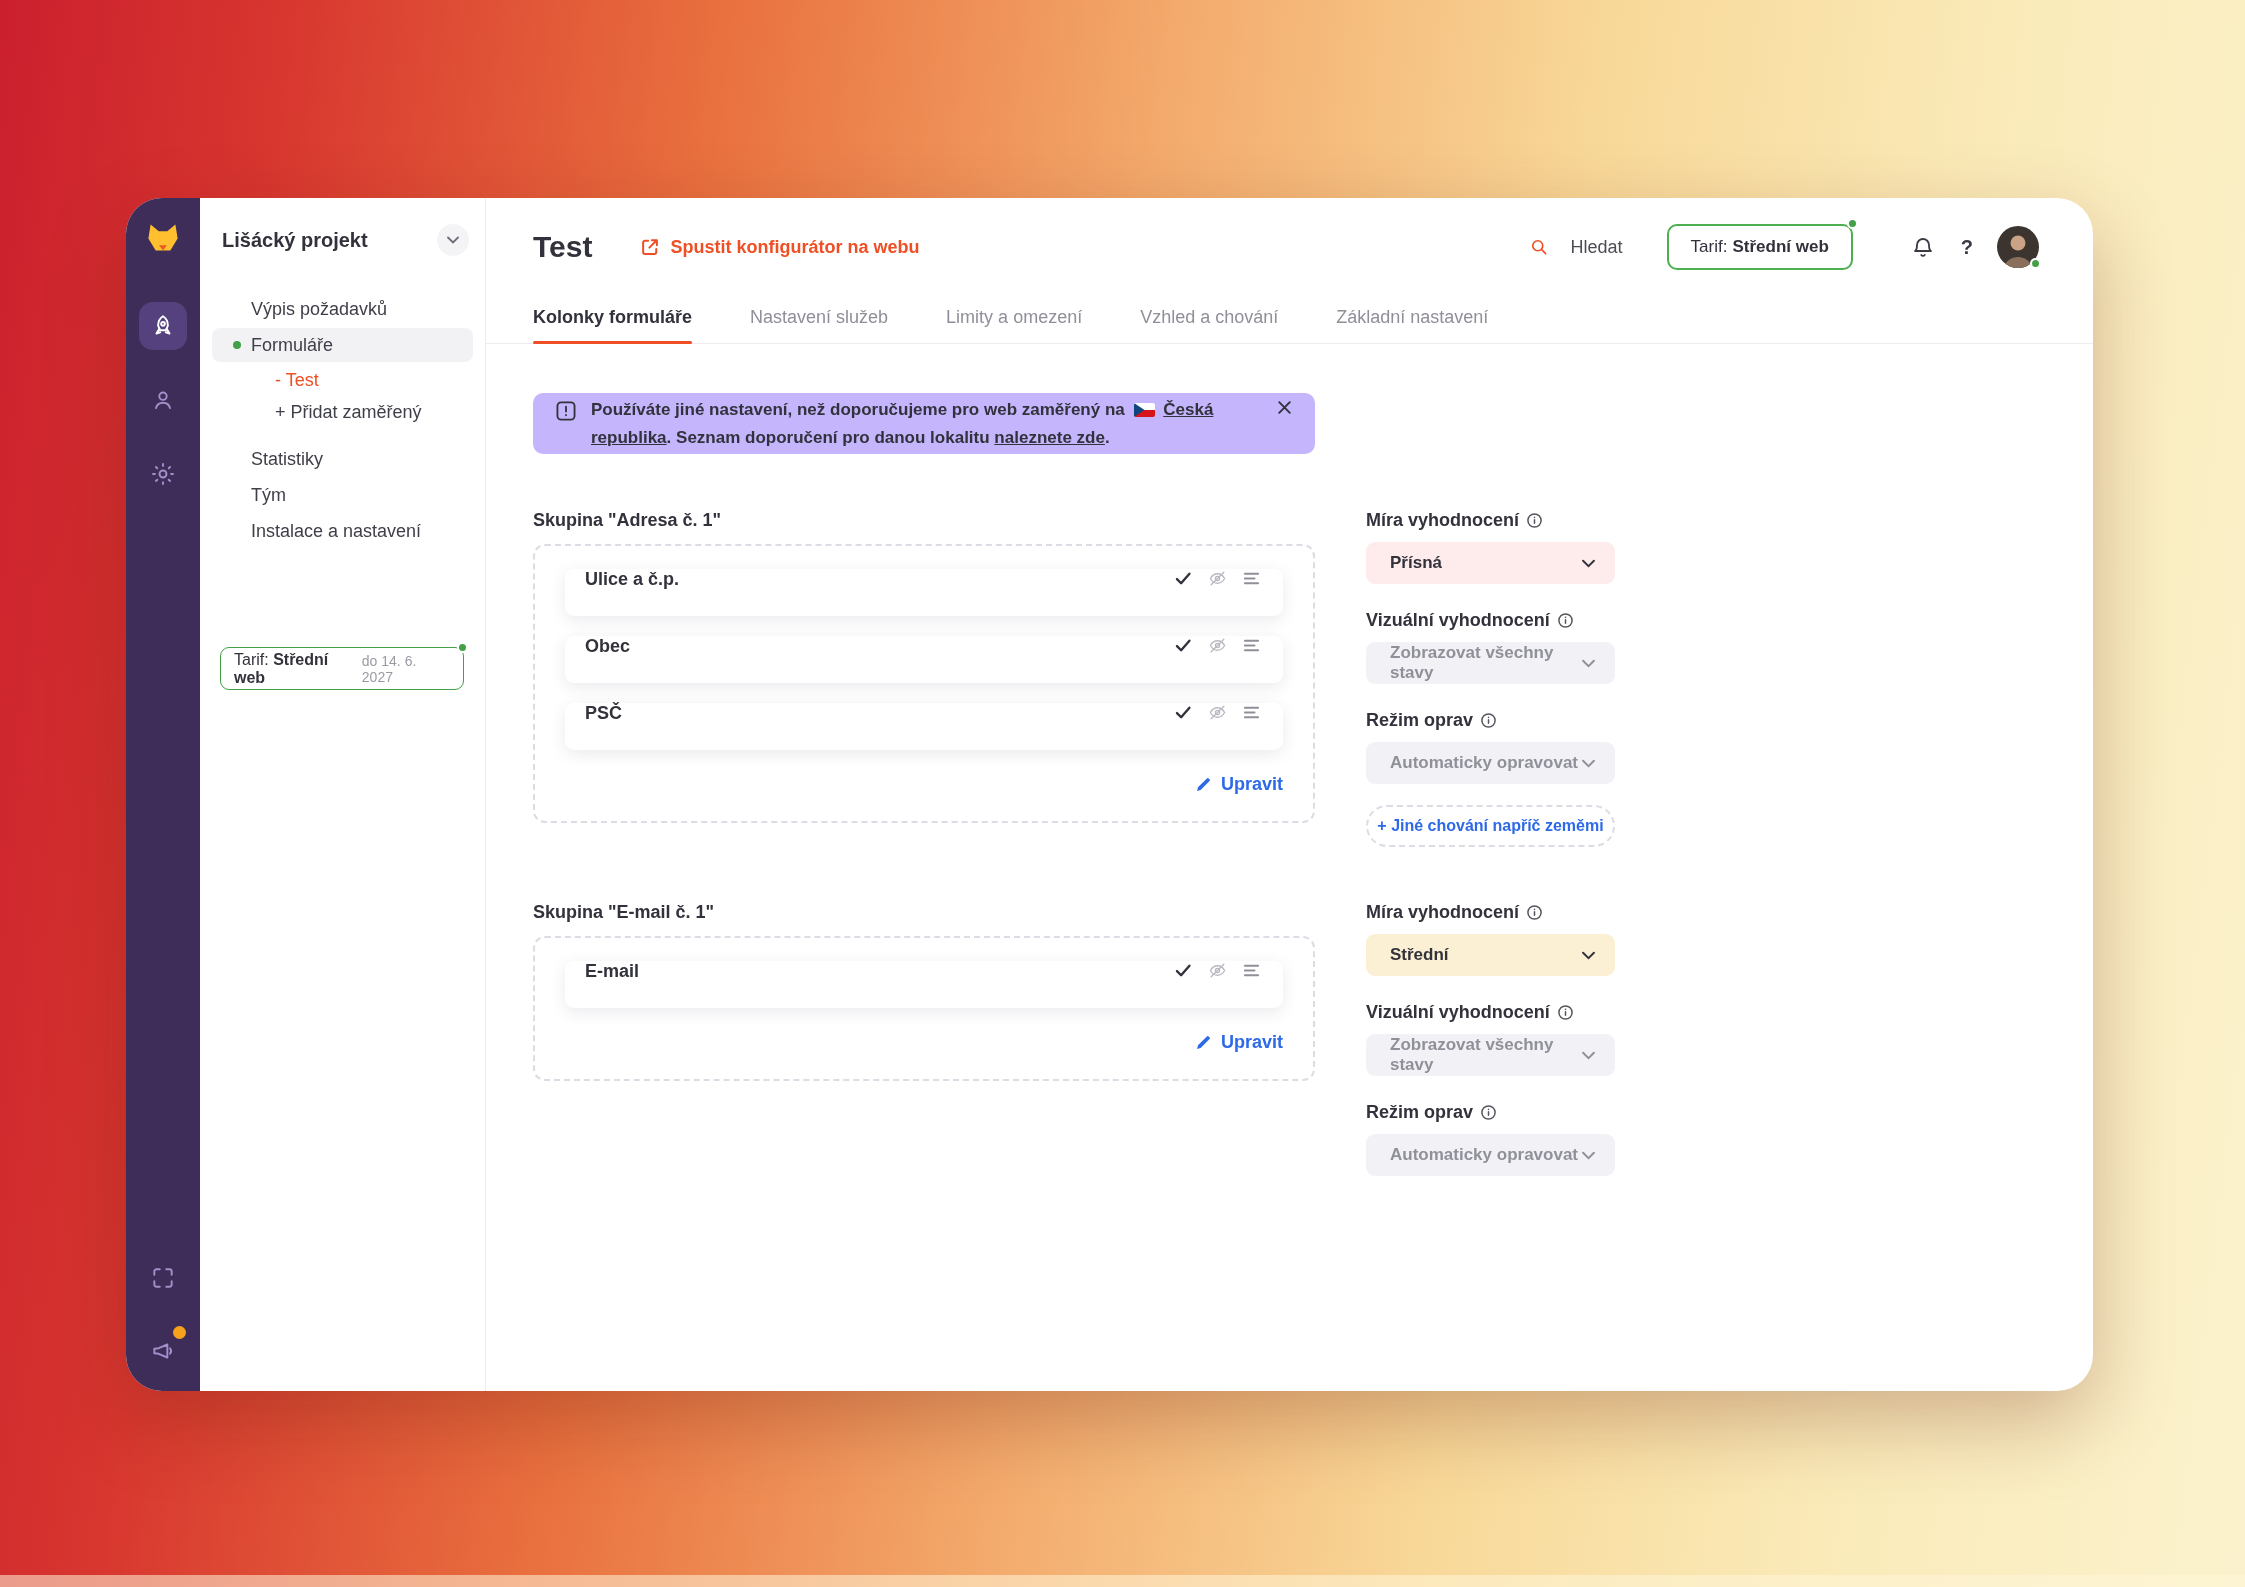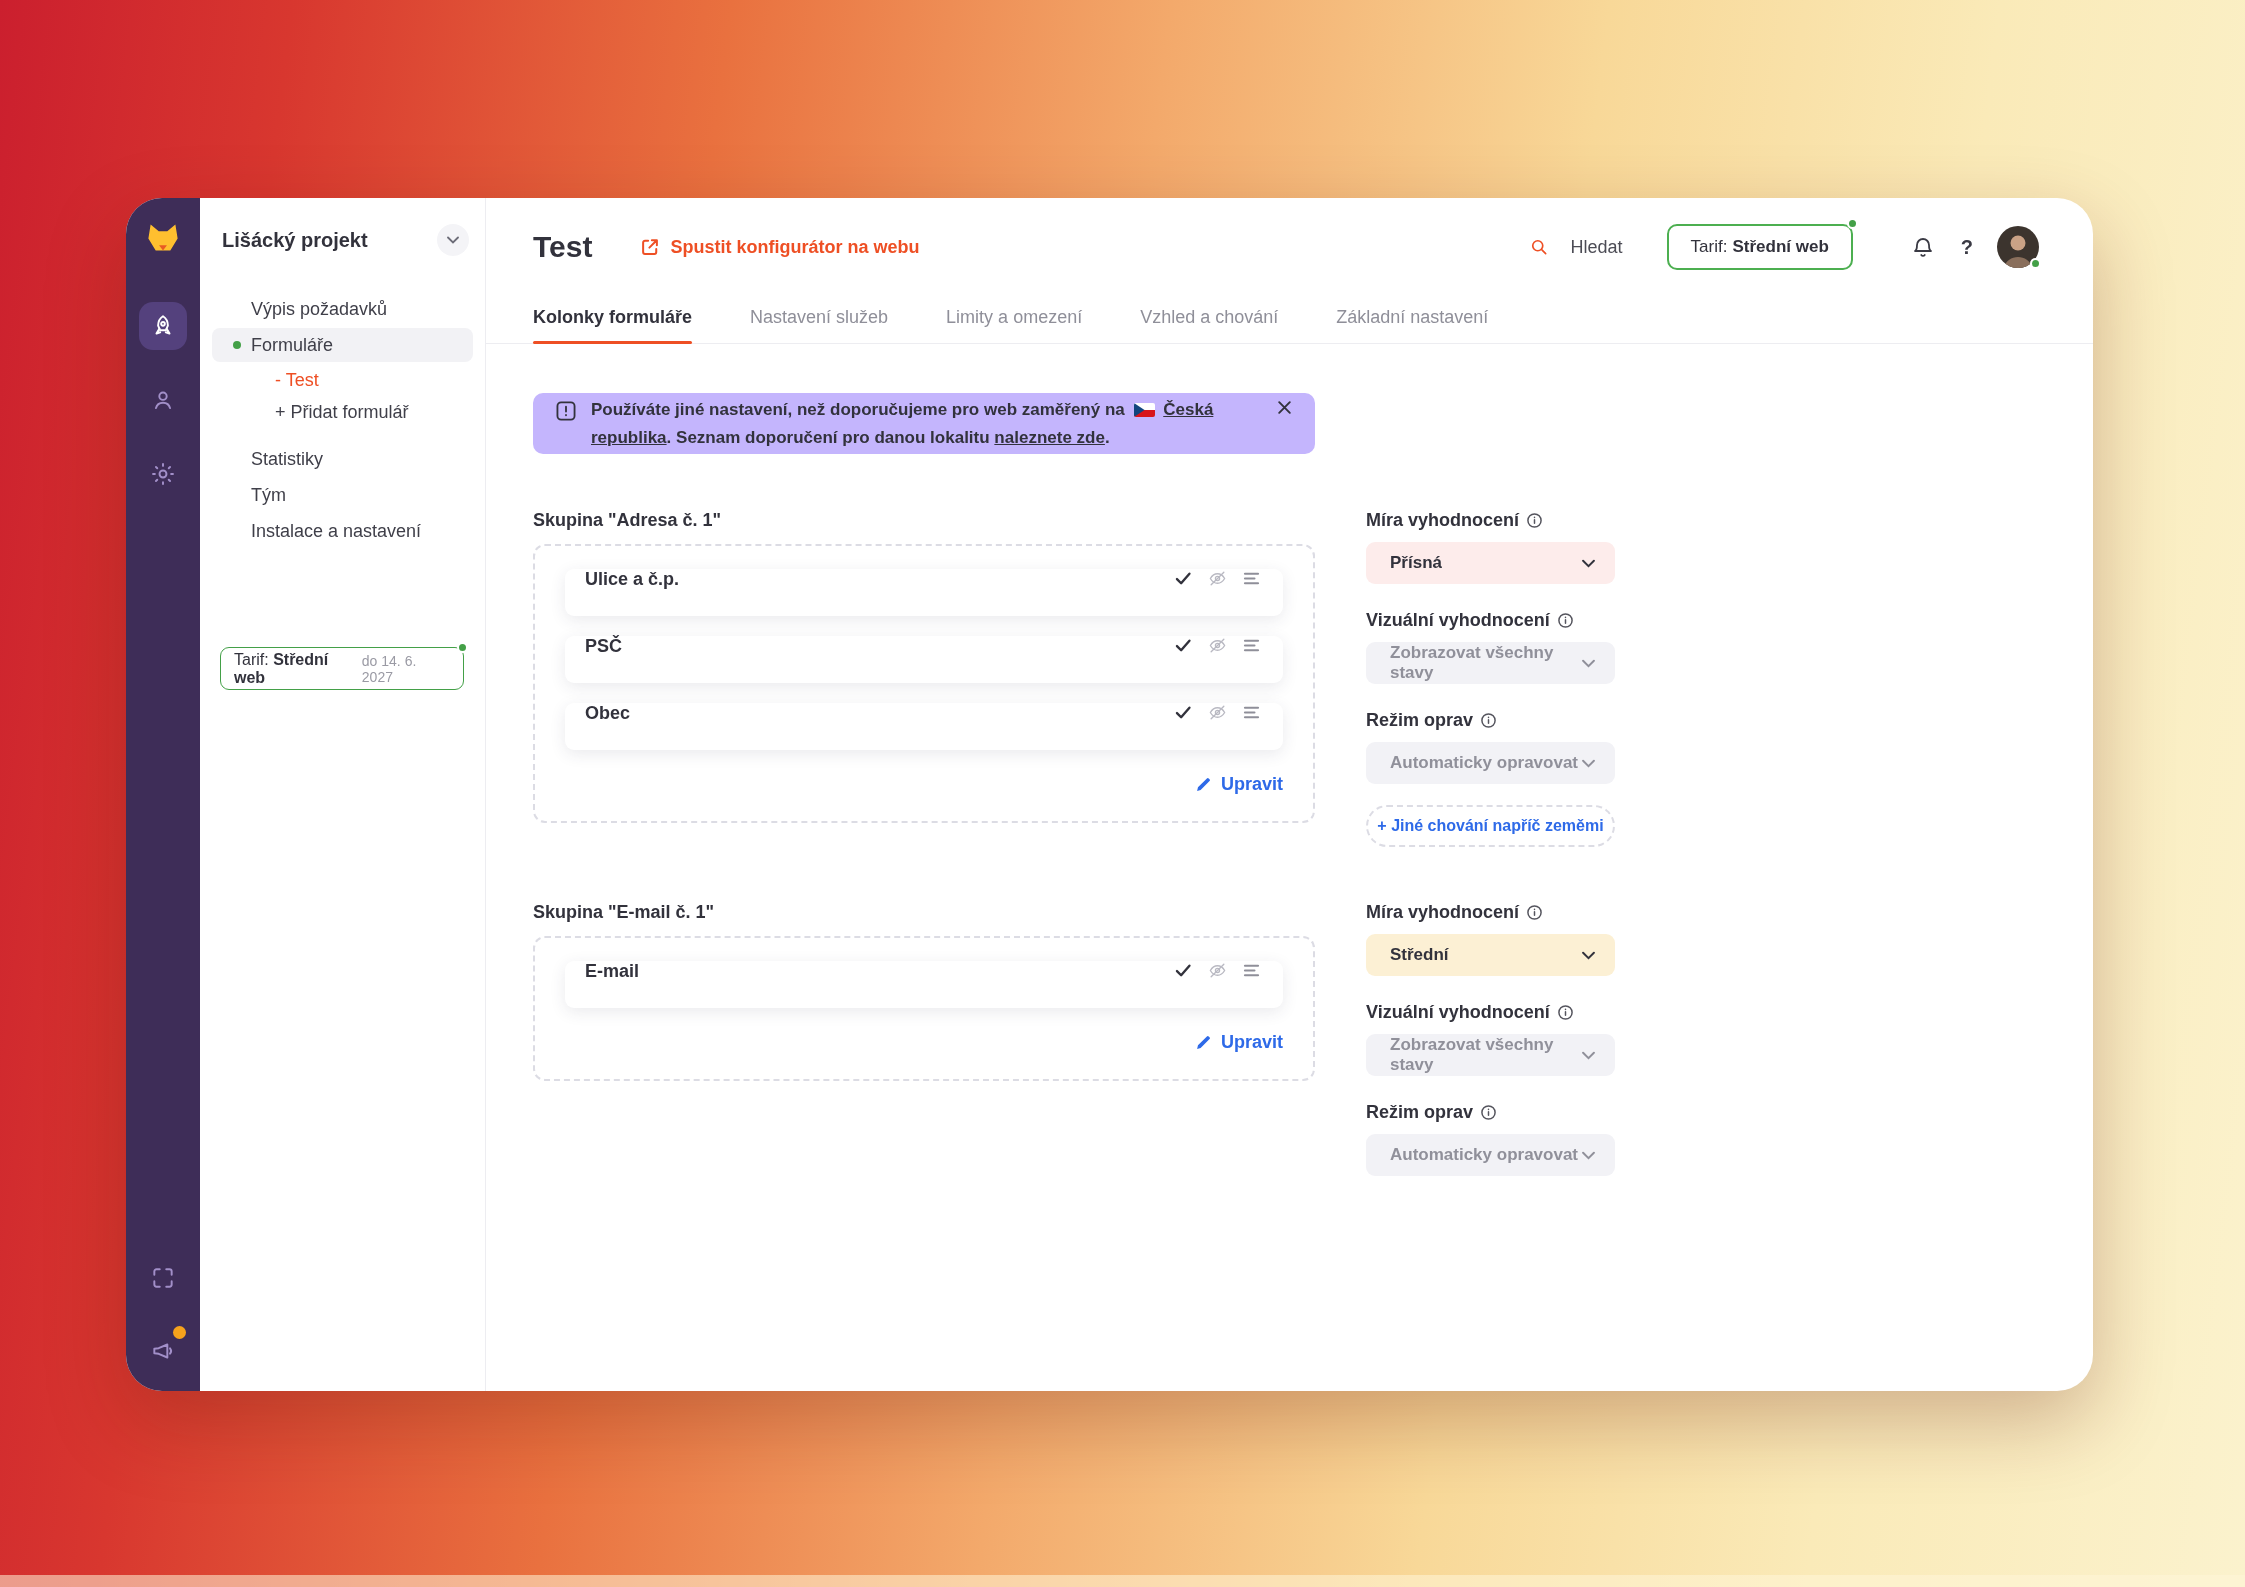--- a/index.html
+++ b/index.html
@@ -167,21 +167,21 @@
           <span>Výpis požadavků</span>
         </div>
       <div class="nav-item active-row">
         <span class="nav-dot"></span>
         <span>Formuláře</span>
       </div>
       <div class="nav-sub accent">
           <span>- Test</span>
         </div>
       <div class="nav-sub">
-          <span>+ Přidat formulář</span>
+          <span>+ Přidat zaměřený</span>
         </div>
       <div class="nav-gap"></div>
       <div class="nav-item">
           <span>Statistiky</span>
         </div>
       <div class="nav-item">
           <span>Tým</span>
         </div>
       <div class="nav-item">
           <span>Instalace a nastavení</span>
@@ -294,21 +294,21 @@
                   </svg>
                 </span>
               <span class="ic list">
                   <svg viewBox="0 0 16 16" fill="none" stroke="currentColor" stroke-width="1.8" stroke-linecap="round">
                     <path d="M2.5 4h11M2.5 8h8M2.5 12h11"></path>
                   </svg>
                 </span>
             </span>
           </div>
           <div class="field-row">
-            <span class="field-label">PSČ</span>
+            <span class="field-label">Obec</span>
             <span class="row-icons">
               <span class="ic check">
                   <svg viewBox="0 0 16 16" fill="none" stroke="currentColor" stroke-width="2" stroke-linecap="round" stroke-linejoin="round">
                     <path d="M2.5 8.5l3.5 3.5 7-8"></path>
                   </svg>
                 </span>
               <span class="ic eyeoff">
                   <svg viewBox="0 0 24 24" fill="none" stroke="currentColor" stroke-width="1.7" stroke-linecap="round">
                     <path d="M3 12s3.5-6 9-6 9 6 9 6-3.5 6-9 6-9-6-9-6z"></path>
                     <circle cx="12" cy="12" r="2.6"></circle>
@@ -316,21 +316,21 @@
                   </svg>
                 </span>
               <span class="ic list">
                   <svg viewBox="0 0 16 16" fill="none" stroke="currentColor" stroke-width="1.8" stroke-linecap="round">
                     <path d="M2.5 4h11M2.5 8h8M2.5 12h11"></path>
                   </svg>
                 </span>
             </span>
           </div>
           <div class="field-row">
-            <span class="field-label">Obec</span>
+            <span class="field-label">PSČ</span>
             <span class="row-icons">
               <span class="ic check">
                   <svg viewBox="0 0 16 16" fill="none" stroke="currentColor" stroke-width="2" stroke-linecap="round" stroke-linejoin="round">
                     <path d="M2.5 8.5l3.5 3.5 7-8"></path>
                   </svg>
                 </span>
               <span class="ic eyeoff">
                   <svg viewBox="0 0 24 24" fill="none" stroke="currentColor" stroke-width="1.7" stroke-linecap="round">
                     <path d="M3 12s3.5-6 9-6 9 6 9 6-3.5 6-9 6-9-6-9-6z"></path>
                     <circle cx="12" cy="12" r="2.6"></circle>

